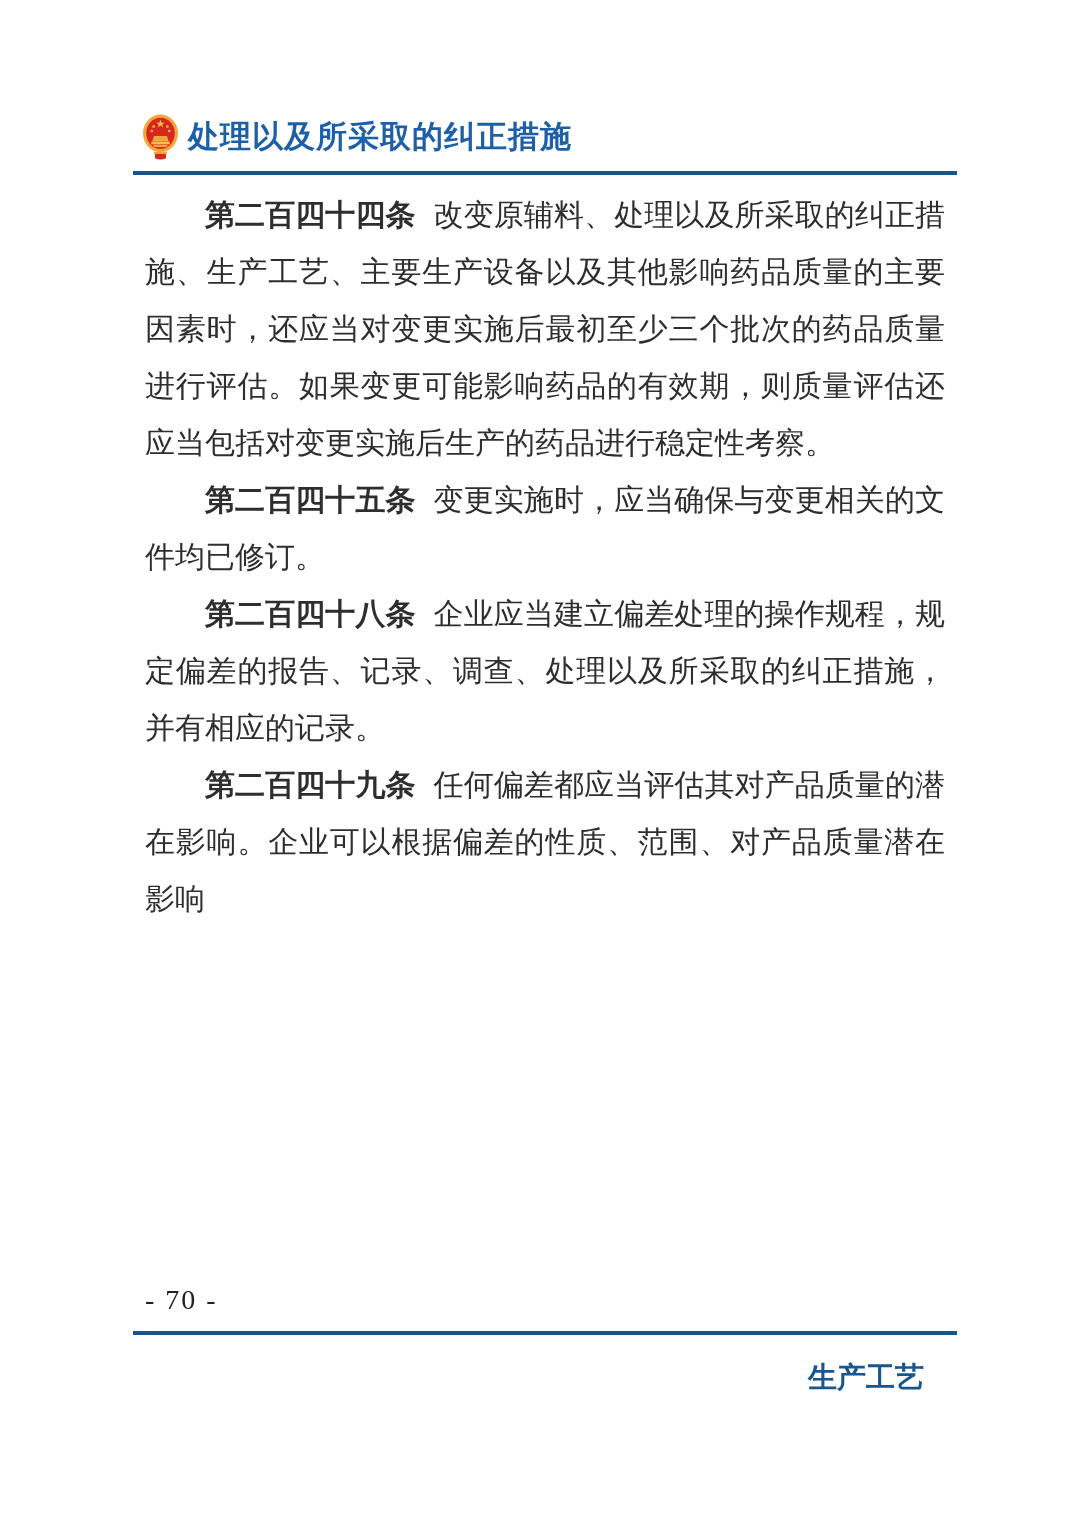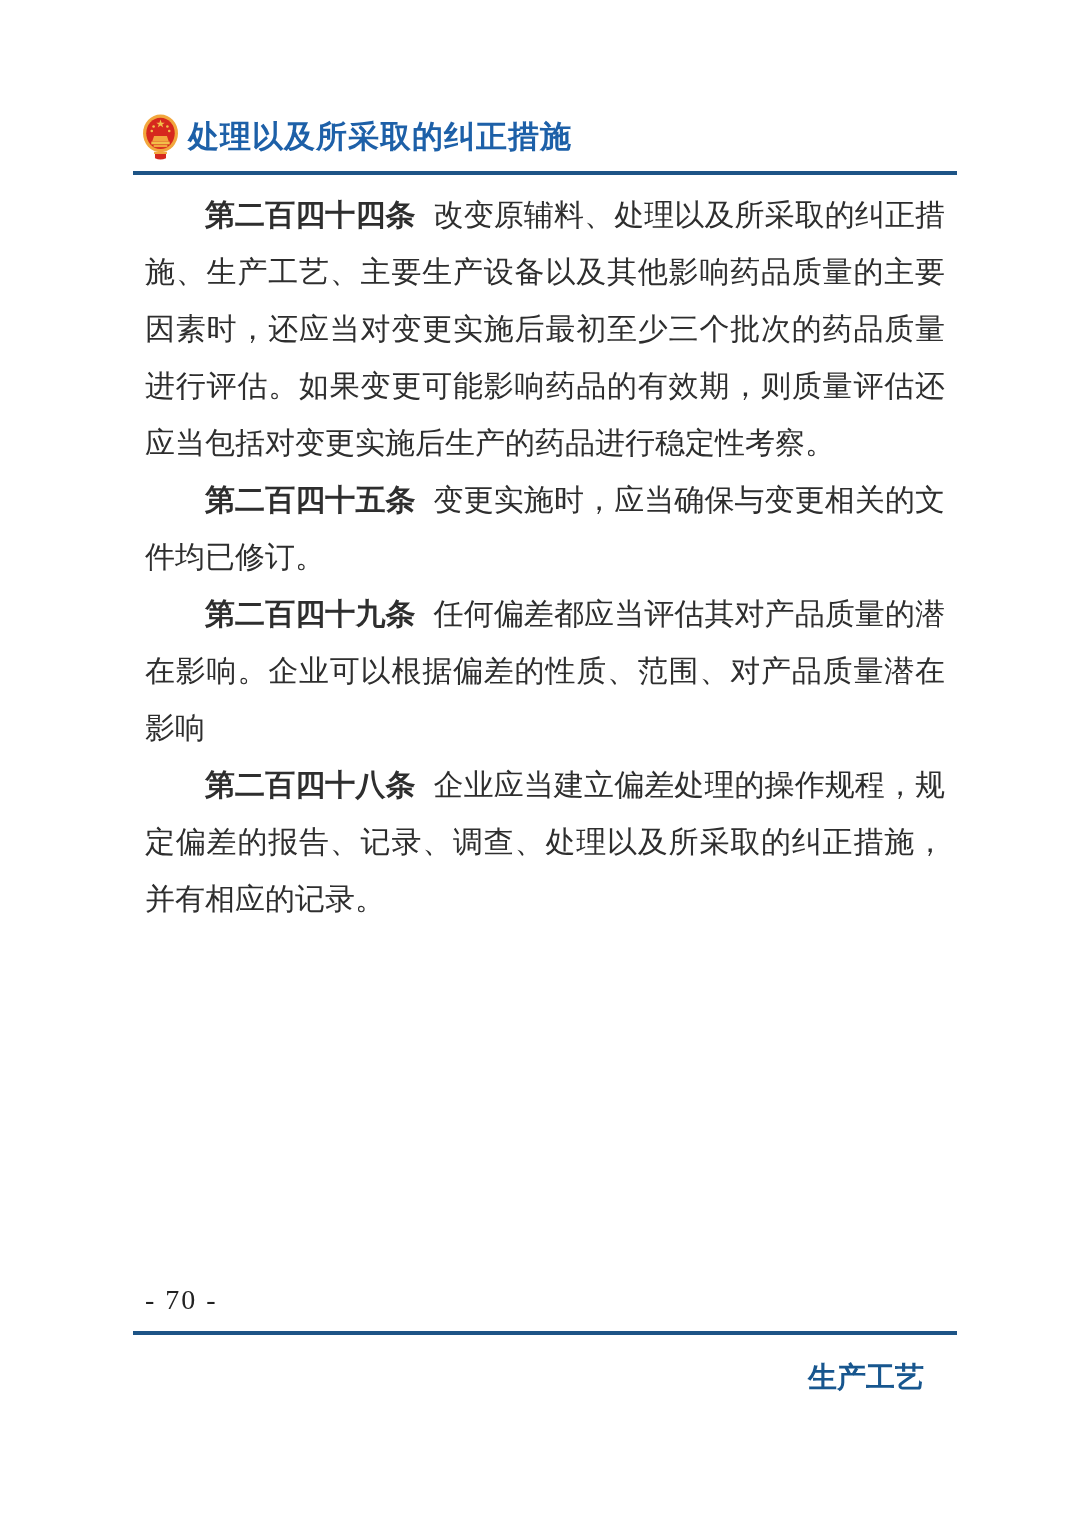--- a/index.html
+++ b/index.html
@@ -108,22 +108,22 @@
     <span class="header-title">处理以及所采取的纠正措施</span>
   </div>
 
   <div class="rule rule-top"></div>
 
   <div class="content">
     <p><b class="lead">第二百四十四条</b><span>改变原辅料、处理以及所采取的纠正措施、生产工艺、主要生产设备以及其他影响药品质量的主要因素时，还应当对变更实施后最初至少三个批次的药品质量进行评估。如果变更可能影响药品的有效期，则质量评估还应当包括对变更实施后生产的药品进行稳定性考察。</span></p>
     <p><b class="lead">第二百四十五条</b><span>变更实施时，应当确保与变更相关的文件均已修订。</span></p>
 
 
+    <p><b class="lead">第二百四十八条</b><span>企业应当建立偏差处理的操作规程，规定偏差的报告、记录、调查、处理以及所采取的纠正措施，并有相应的记录。</span></p>
     <p><b class="lead">第二百四十九条</b><span>任何偏差都应当评估其对产品质量的潜在影响。企业可以根据偏差的性质、范围、对产品质量潜在影响</span></p>
-    <p><b class="lead">第二百四十八条</b><span>企业应当建立偏差处理的操作规程，规定偏差的报告、记录、调查、处理以及所采取的纠正措施，并有相应的记录。</span></p>
   </div>
 
   <div class="page-number">- 70 -</div>
 
   <div class="rule rule-bottom"></div>
 
   <div class="publisher">生产工艺</div>
 
 </div>
 

